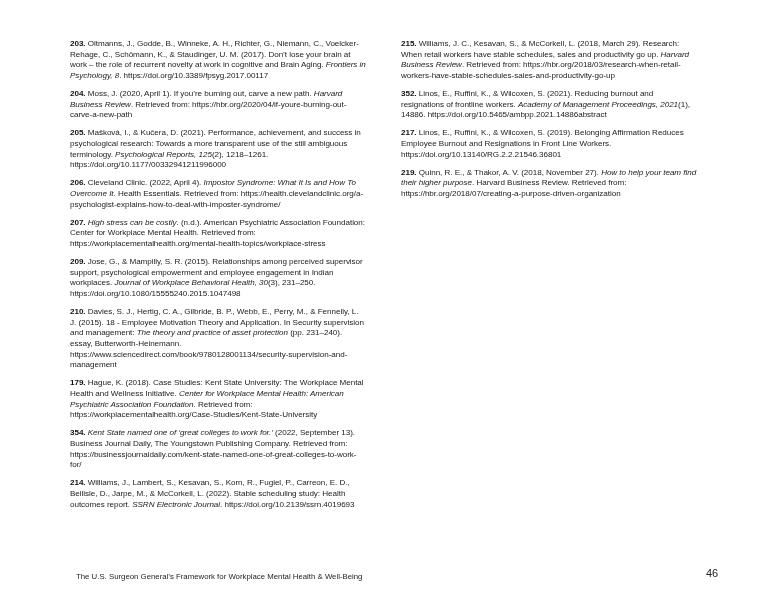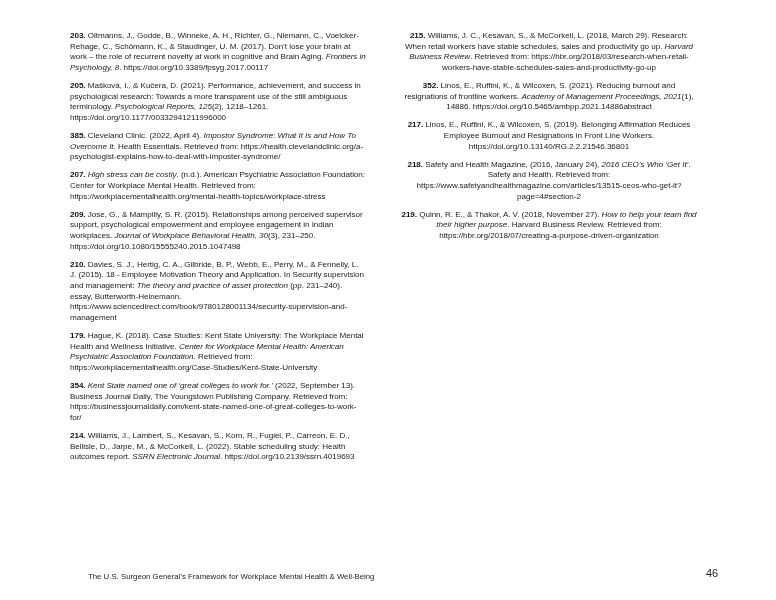--- a/index.html
+++ b/index.html
@@ -1,43 +1,43 @@
 <!DOCTYPE html>
 <html><head>
   <meta charset="utf-8">
   <style>
     html, body { margin:0; padding:0; background:#ffffff; }
     body { width:776px; height:600px; position:relative; overflow:hidden;
            font-family:"Liberation Sans", sans-serif; color:#222222; }
-    .col { position:absolute; top:31px; width:296px; }
+    .col { position:absolute; top:39px; width:296px; }
     .col.left { left:70px; }
-    .col.right { left:401px;text-align:center; }
+    .col.right { left:401px; }
     .ref { font-size:8.1px; line-height:10.7px; margin:0 0 7.2px 0; letter-spacing:-0.05px; }
     .ref .num { font-weight:bold; color:#111; }
     .ref i { font-style:italic; }
-    .footer-title { position:absolute; left:88px; top:572px; font-size:7.8px; color:#222; }
+    .footer-title { position:absolute; left:76px; top:572px; font-size:7.8px; color:#222; }
     .page-num { position:absolute; left:706px; top:567px; font-size:11px; color:#222; }
   </style>
 </head>
 <body>
 
 <div class="col left">
   <p class="ref"><span class="num">203.</span><span> Oltmanns, J., Godde, B., Winneke, A. H., Richter, G., Niemann, C., Voelcker-Rehage, C., Schömann, K., &amp; Staudinger, U. M. (2017). Don’t lose your brain at work – the role of recurrent novelty at work in cognitive and Brain Aging. </span><i>Frontiers in Psychology, 8</i><span>. https://doi.org/10.3389/fpsyg.2017.00117</span></p>
+  <p class="ref"><span class="num">204.</span><span> Moss, J. (2020, April 1). If you’re burning out, carve a new path. </span><i>Harvard Business Review</i><span>. Retrieved from: https://hbr.org/2020/04/if-youre-burning-out-carve-a-new-path</span></p>
   <p class="ref"><span class="num">205.</span><span> Mašková, I., &amp; Kučera, D. (2021). Performance, achievement, and success in psychological research: Towards a more transparent use of the still ambiguous terminology. </span><i>Psychological Reports, 125</i><span>(2), 1218–1261. https://doi.org/10.1177/00332941211996000</span></p>
-  <p class="ref"><span class="num">385.</span><span> Cleveland Clinic. (2022, April 4). </span><i>Impostor Syndrome: What It Is and How To Overcome It</i><span>. Health Essentials. Retrieved from: https://health.clevelandclinic.org/a-psychologist-explains-how-to-deal-with-imposter-syndrome/</span></p>
+  <p class="ref"><span class="num">206.</span><span> Cleveland Clinic. (2022, April 4). </span><i>Impostor Syndrome: What It Is and How To Overcome It</i><span>. Health Essentials. Retrieved from: https://health.clevelandclinic.org/a-psychologist-explains-how-to-deal-with-imposter-syndrome/</span></p>
   <p class="ref"><span class="num">207.</span><span> </span><i>High stress can be costly</i><span>. (n.d.). American Psychiatric Association Foundation: Center for Workplace Mental Health. Retrieved from: https://workplacementalhealth.org/mental-health-topics/workplace-stress</span></p>
   <p class="ref"><span class="num">209.</span><span> Jose, G., &amp; Mampilly, S. R. (2015). Relationships among perceived supervisor support, psychological empowerment and employee engagement in Indian workplaces. </span><i>Journal of Workplace Behavioral Health, 30</i><span>(3), 231–250. https://doi.org/10.1080/15555240.2015.1047498</span></p>
   <p class="ref"><span class="num">210.</span><span> Davies, S. J., Hertig, C. A., Gilbride, B. P., Webb, E., Perry, M., &amp; Fennelly, L. J. (2015). 18 - Employee Motivation Theory and Application. In Security supervision and management: </span><i>The theory and practice of asset protection</i><span> (pp. 231–240). essay, Butterworth-Heinemann. https://www.sciencedirect.com/book/9780128001134/security-supervision-and-management</span></p>
   <p class="ref"><span class="num">179.</span><span> Hague, K. (2018). Case Studies: Kent State University: The Workplace Mental Health and Wellness Initiative. </span><i>Center for Workplace Mental Health: American Psychiatric Association Foundation</i><span>. Retrieved from: https://workplacementalhealth.org/Case-Studies/Kent-State-University</span></p>
   <p class="ref"><span class="num">354.</span><span> </span><i>Kent State named one of ‘great colleges to work for.’</i><span> (2022, September 13). Business Journal Daily, The Youngstown Publishing Company. Retrieved from: https://businessjournaldaily.com/kent-state-named-one-of-great-colleges-to-work-for/</span></p>
   <p class="ref"><span class="num">214.</span><span> Williams, J., Lambert, S., Kesavan, S., Korn, R., Fugiel, P., Carreon, E. D., Bellisle, D., Jarpe, M., &amp; McCorkell, L. (2022). Stable scheduling study: Health outcomes report. </span><i>SSRN Electronic Journal</i><span>. https://doi.org/10.2139/ssrn.4019693</span></p>
 </div>
 
 <div class="col right">
   <p class="ref"><span class="num">215.</span><span> Williams, J. C., Kesavan, S., &amp; McCorkell, L. (2018, March 29). Research: When retail workers have stable schedules, sales and productivity go up. </span><i>Harvard Business Review</i><span>. Retrieved from: https://hbr.org/2018/03/research-when-retail-workers-have-stable-schedules-sales-and-productivity-go-up</span></p>
   <p class="ref"><span class="num">352.</span><span> Linos, E., Ruffini, K., &amp; Wilcoxen, S. (2021). Reducing burnout and resignations of frontline workers. </span><i>Academy of Management Proceedings, 2021</i><span>(1), 14886. https://doi.org/10.5465/ambpp.2021.14886abstract</span></p>
   <p class="ref"><span class="num">217.</span><span> Linos, E., Ruffini, K., &amp; Wilcoxen, S. (2019). Belonging Affirmation Reduces Employee Burnout and Resignations in Front Line Workers. https://doi.org/10.13140/RG.2.2.21546.36801</span><i></i><span></span></p>
-  <p class="ref"><span class="num">218.</span><span> Safety and Health Magazine, (2016, January 24), </span><i>2016 CEO’s Who ‘Get It’</i><span>. Safety and Health. Retrieved from: https://www.safetyandhealthmagazine.com/articles/13515-ceos-who-get-it?page=4#section-2</span></p>
   <p class="ref"><span class="num">219.</span><span> Quinn, R. E., &amp; Thakor, A. V. (2018, November 27). </span><i>How to help your team find their higher purpose</i><span>. Harvard Business Review. Retrieved from: https://hbr.org/2018/07/creating-a-purpose-driven-organization</span></p>
 </div>
 
 <div class="footer-title">The U.S. Surgeon General’s Framework for Workplace Mental Health &amp; Well-Being</div>
 <div class="page-num">46</div>
 
 </body></html>

